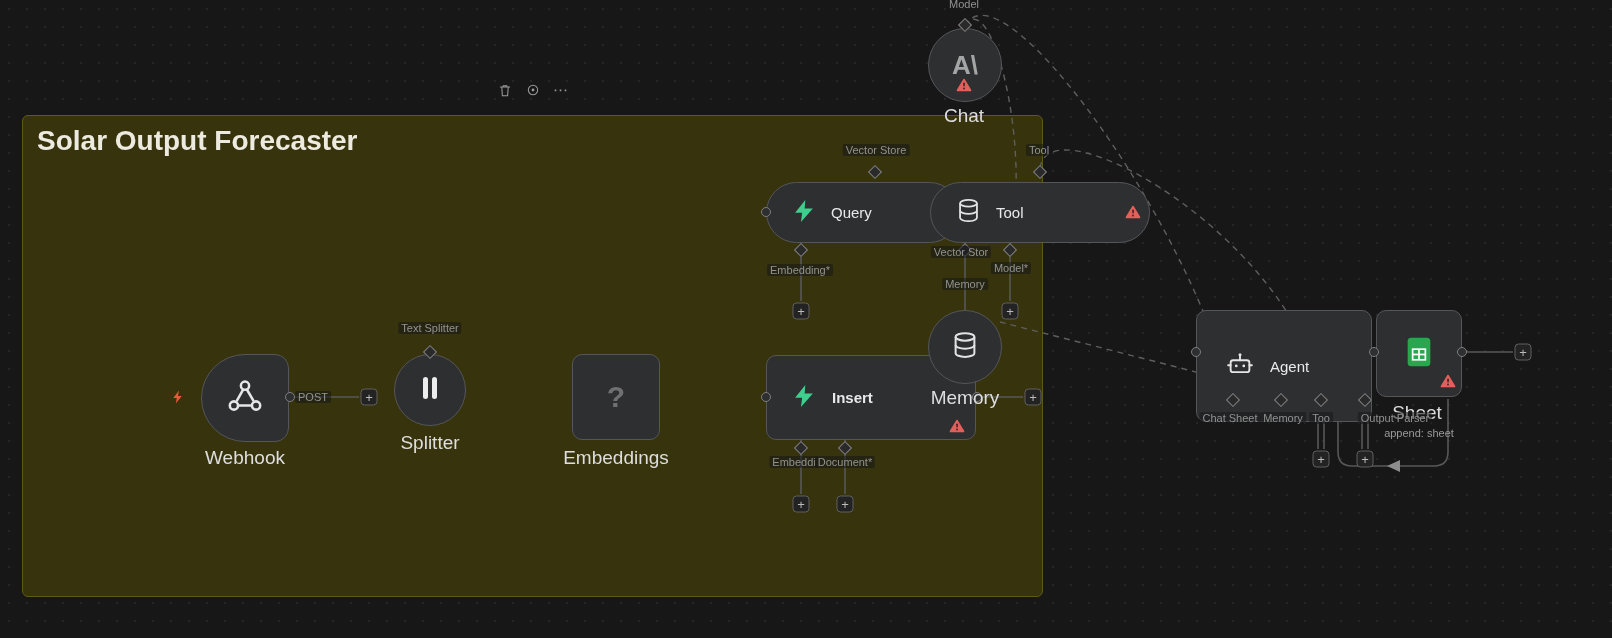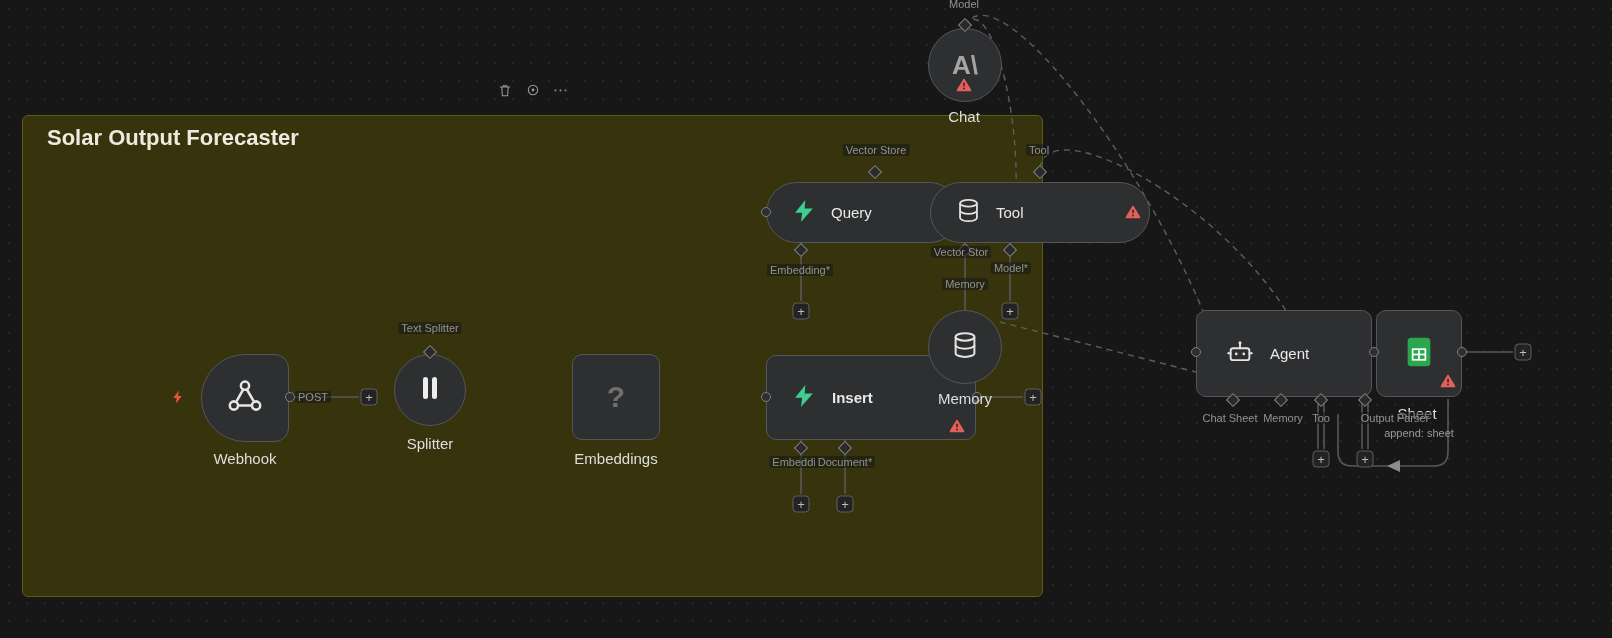--- a/index.html
+++ b/index.html
@@ -7,35 +7,35 @@
     position:relative;width:1612px;height:638px;overflow:hidden;
     background:#171717;
     background-image:radial-gradient(circle,#272727 1.1px,transparent 1.5px);
     background-size:18px 18px;
     font-family:"Liberation Sans",sans-serif;
   }
   .sticky{
     position:absolute;left:22px;top:115px;width:1021px;height:482px;
     background:#37330d;border:1px solid #5f5914;border-radius:6px;box-sizing:border-box;
   }
-  .sticky-title{position:absolute;left:24px;top:9px;font-size:22px;font-weight:700;color:#edeadf;}
+  .sticky-title{position:absolute;left:14px;top:9px;font-size:28px;font-weight:700;color:#edeadf;}
   .toolbar{position:absolute;left:497px;top:82px;display:flex;gap:12px;align-items:center;color:#9a9a9a;}
   .icon-btn{width:16px;height:16px;display:flex;align-items:center;justify-content:center;cursor:pointer;}
   .more-glyph{font-size:15px;line-height:10px;color:#9a9a9a;letter-spacing:1px;}
   .wires{position:absolute;left:0;top:0;pointer-events:none;}
   .node{
     position:absolute;background:#2e2f31;border:1px solid #55565a;box-sizing:border-box;
     display:flex;align-items:center;justify-content:center;color:#e8e8e8;
   }
   .pill{border-radius:32px;justify-content:flex-start;gap:14px;padding-left:24px;}
   .rectn{border-radius:10px;justify-content:flex-start;gap:15px;padding-left:24px;}
   .circle{border-radius:50%;}
   .squaren{border-radius:10px;}
   .ntitle{font-size:15px;color:#e9e9e9;}
-  .clabel{position:absolute;transform:translate(-50%,-50%);font-size:15px;color:#dedede;white-space:nowrap;}
+  .clabel{position:absolute;transform:translate(-50%,-50%);font-size:19px;color:#dedede;white-space:nowrap;}
   .sublabel{position:absolute;transform:translate(-50%,-50%);font-size:11px;color:#9a9a9a;white-space:nowrap;}
   .plabel{
     position:absolute;transform:translate(-50%,-50%);font-size:11px;color:#929292;white-space:nowrap;
     background:rgba(23,23,23,0.55);padding:0 3px;border-radius:2px;
   }
   .diamond{
     position:absolute;width:8px;height:8px;background:#2a2a2a;border:1.5px solid #828282;
     transform:translate(-50%,-50%) rotate(45deg);
   }
   .plus{
@@ -167,21 +167,21 @@
         <path d="M4.5 5.5 V18.5 C4.5 20.2 7.9 21.5 12 21.5 C16.1 21.5 19.5 20.2 19.5 18.5 V5.5"></path>
         <path d="M4.5 12 C4.5 13.7 7.9 15 12 15 C16.1 15 19.5 13.7 19.5 12"></path>
       </svg>
     </span>
   </div>
 
   <div class="node circle" style="left:928px;top:28px;width:74px;height:74px;">
     <span class="ai-glyph">A\</span>
   </div>
 
-  <div class="node rectn" style="left:1196px;top:310px;width:176px;height:87px;padding-left:28px;">
+  <div class="node rectn" style="left:1196px;top:310px;width:176px;height:112px;padding-left:28px;">
     <span>
       <svg width="30" height="30" viewBox="0 0 24 24" fill="none" stroke="#e6e6e6" stroke-width="1.5" stroke-linecap="round">
         <rect x="4.5" y="9" width="15" height="9.5" rx="2"></rect>
         <line x1="12" y1="9" x2="12" y2="5.8"></line>
           <circle cx="12" cy="4.6" r="1.2" fill="#e6e6e6" stroke="none"></circle>
         <circle cx="9" cy="13.5" r="1.1" fill="#e6e6e6" stroke="none"></circle>
           <circle cx="15" cy="13.5" r="1.1" fill="#e6e6e6" stroke="none"></circle>
         <line x1="2.5" y1="13" x2="4.5" y2="13"></line>
           <line x1="19.5" y1="13" x2="21.5" y2="13"></line>
       </svg>

